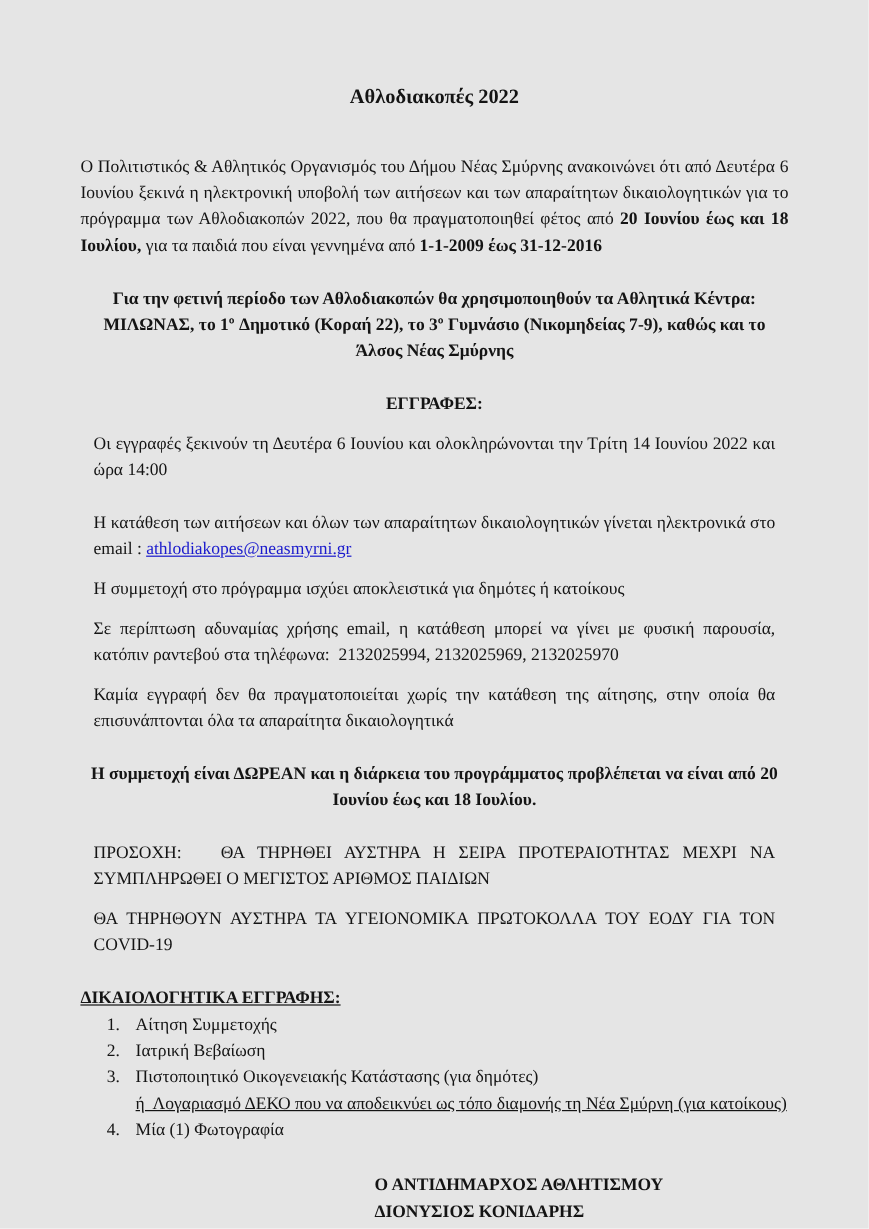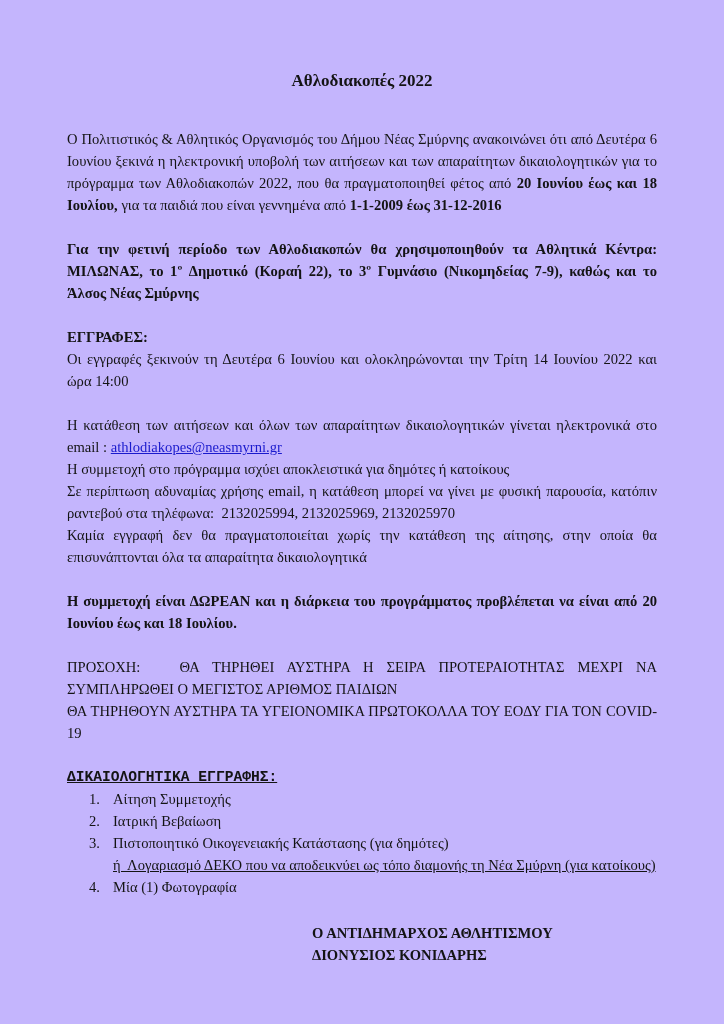--- a/index.html
+++ b/index.html
@@ -1,48 +1,47 @@
 <!DOCTYPE html>
 <html lang="el"><head>
 <meta charset="utf-8">
 <style>
   html, body { margin: 0; padding: 0; background: #ffffff; }
   .page {
     position: relative;
     width: 724px;
     height: 1024px;
     box-sizing: border-box;
-    background: #c4b5fd;
+    background: #e5e5e5;
     padding: 70px 67px 0 67px;
     font-family: "Liberation Serif", "DejaVu Serif", serif;
     font-size: 14.6px;
     line-height: 22px;
     color: #141414;
     overflow: hidden;
   }
   .doc-title {
     text-align: center;
     font-weight: bold;
     font-size: 17px;
     margin: 0 0 36px 0;
   }
   p { margin: 15px 0 22px 0; text-align: justify; }
-  .tight p, p.tight { margin: 0; }
-  .bold { font-weight: bold; }
+  .tight p, p.tight { margin: 11px; }
+  .bold { font-weight: bold; text-align: center; }
   .block-gap { margin-bottom: 22px; }
   .email-link {
     color: #1a1acd;
     text-decoration: underline;
     cursor: pointer;
   }
   .heading-underline {
     font-weight: bold;
     text-decoration: underline;
     margin: 0;
-    font-family: Liberation Mono, monospace;
   }
   .doc-list { margin: 0; }
   .doc-list-item { display: flex; }
   .doc-list-num { width: 24px; margin-left: 22px; flex: none; }
   .doc-list-text { flex: 1; }
   .doc-list-cont { margin-left: 46px; text-decoration: underline; }
   .signature {
     width: 345px;
     margin: 24px 0 0 auto;
     text-align: left;

